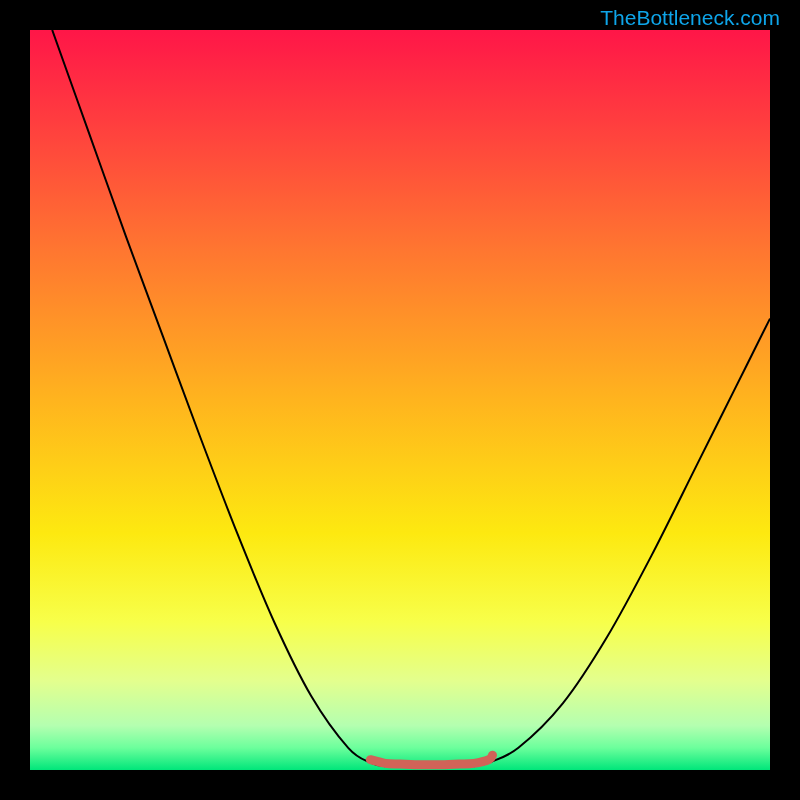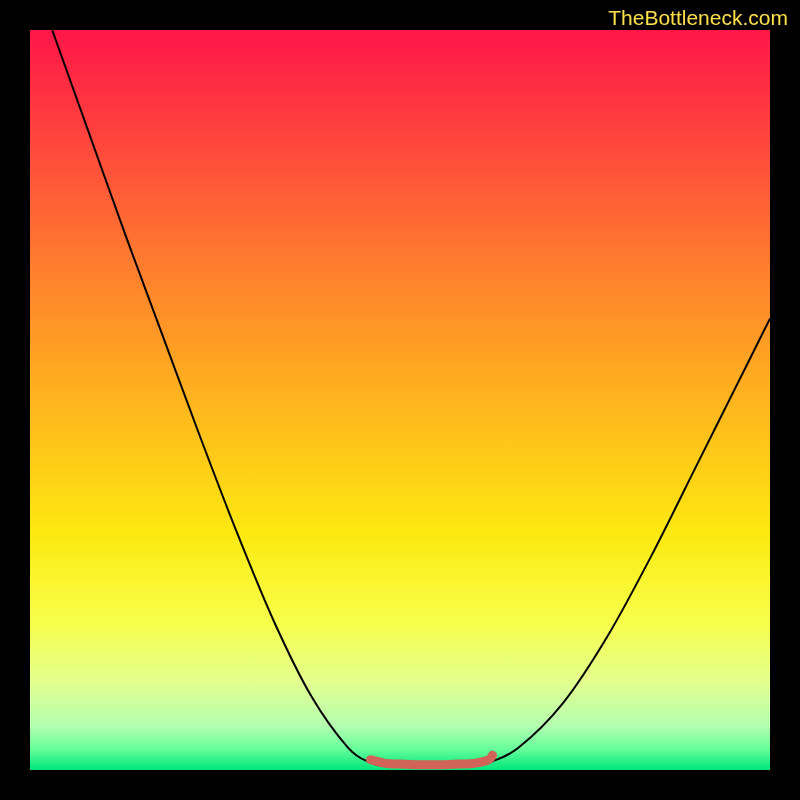--- a/index.html
+++ b/index.html
@@ -1,17 +1,17 @@
 <!DOCTYPE html>
 <html><head>
 <meta charset="utf-8">
 <style>
   * { margin: 0; padding: 0; box-sizing: border-box; }
   body { width: 800px; height: 800px; background: #000; position: relative; font-family: Arial, sans-serif; }
-  .watermark { position: absolute; top: 6px; right: 12px; color: #fde047; font-size: 21px; font-weight: 500; z-index: 10; margin-left: 12px; }
+  .watermark { position: absolute; top: 6px; right: 20px; color: #0ea5e9; font-size: 21px; font-weight: 500; z-index: 10; margin-left: 12px; }
   .plot-area { position: absolute; top: 30px; left: 30px; width: 740px; height: 740px; }
   .gradient-bg { position: absolute; top: 0; left: 0; width: 100%; height: 100%; }
   .curve-layer { position: absolute; top: 0; left: 0; width: 100%; height: 100%; }
 </style>
 </head>
 <body>
 
 <div class="watermark">TheBottleneck.com</div>
 
 <div class="plot-area">

